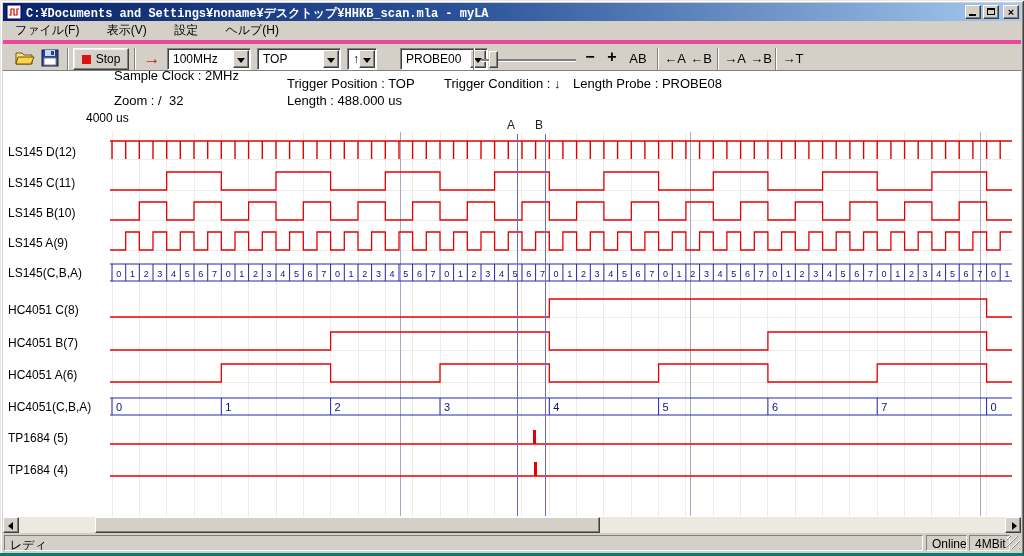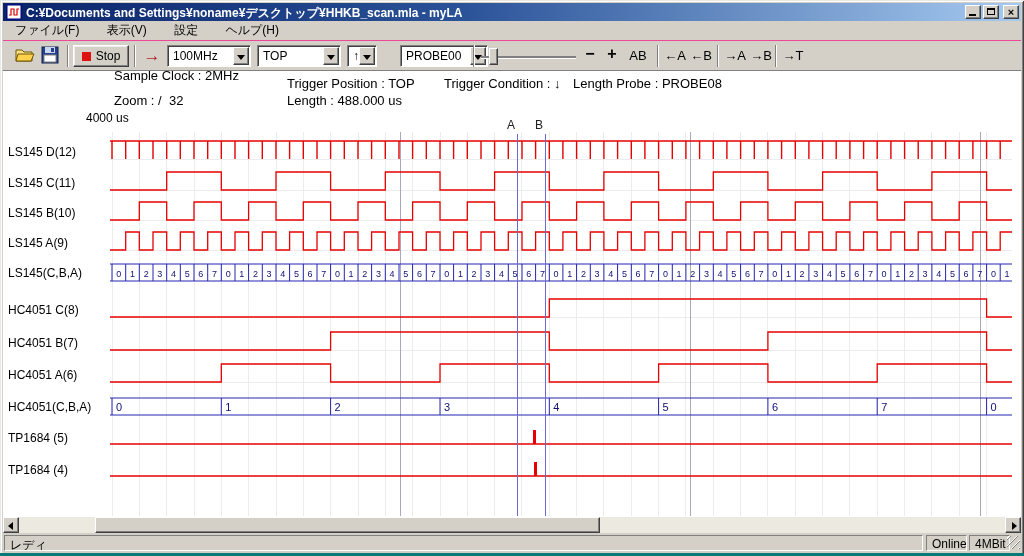--- a/index.html
+++ b/index.html
@@ -5,36 +5,36 @@
   * { margin:0; padding:0; box-sizing:border-box; }
   html,body { background:#3a6ea5; }
   body { font-family:"Liberation Sans", sans-serif; }
   .win { position:relative; width:1024px; height:556px; background:#d4d0c8; overflow:hidden;
     box-shadow: inset 1px 1px 0 #e8e8e8, inset -1px -1px 0 #404040, inset 2px 2px 0 #ffffff, inset -2px -2px 0 #808080; }
 
   
   .titlebar { position:absolute; left:3px; top:3px; right:3px; height:18px; z-index:4;
     background:linear-gradient(90deg,#0a246a 0%,#2a5298 45%,#a6caf0 100%); color:#fff; }
   .app-icon { position:absolute; left:3px; top:1px; width:16px; height:16px; }
-  .title-text { position:absolute; left:23px; top:2px; font-size:12px; font-weight:bold; white-space:nowrap; letter-spacing:0; }
+  .title-text { position:absolute; left:23px; top:2px; font-size:12px; font-weight:bold; white-space:nowrap; letter-spacing:0;font-family:Liberation Mono, monospace; }
   .cap-btns { position:absolute; right:2px; top:2px; display:flex; gap:2px; }
   .cap { width:16px; height:14px; background:#d4d0c8; border:1px solid; border-color:#fff #404040 #404040 #fff;
     box-shadow:inset -1px -1px 0 #808080; position:relative; font-size:11px; font-weight:bold; color:#000;
     text-align:center; line-height:12px; }
   .cap.gap { margin-left:2px; }
   .gmin { position:absolute; left:3px; bottom:2px; width:7px; height:2px; background:#000; }
   .gmax { position:absolute; left:3px; top:2px; width:8px; height:7px; border:1px solid #000; border-top:2px solid #000; }
 
   
   .menubar { position:absolute; left:3px; top:21px; right:3px; height:19px; background:#d4d0c8; z-index:4; font-size:12px; }
   .menu-item { display:inline-block; line-height:19px; padding:0 12px; color:#000; }
 
   
   .toolbar { position:absolute; left:3px; top:40px; right:3px; height:31px; background:#d4d0c8; z-index:4;
-    border-top:1px solid #ec4899; border-bottom:1px solid #808080; }
+    border-top:4px solid #ec4899; border-bottom:1px solid #808080; }
   .tb-icon { position:absolute; top:5px; width:22px; height:20px; }
   .tsep { position:absolute; top:4px; width:2px; height:22px; border-left:1px solid #808080; border-right:1px solid #fff; }
   .stop-btn { position:absolute; left:70px; top:4px; width:56px; height:22px; background:#d4d0c8;
     border:1px solid; border-color:#fff #404040 #404040 #fff; box-shadow:inset -1px -1px 0 #808080, inset 1px 1px 0 #eeeeee;
     display:flex; align-items:center; justify-content:center; gap:5px; font-size:12px; color:#000; }
   .stop-sq { width:9px; height:9px; background:#dd1111; }
   .run-btn { position:absolute; left:138px; top:4px; width:22px; height:22px; font-size:17px; font-weight:bold;
     color:#b02020; text-align:center; line-height:21px; }
   .combo { position:absolute; top:4px; height:22px; background:#fff; border:1px solid; border-color:#808080 #fff #fff #808080;
     box-shadow: inset 1px 1px 0 #404040; }

